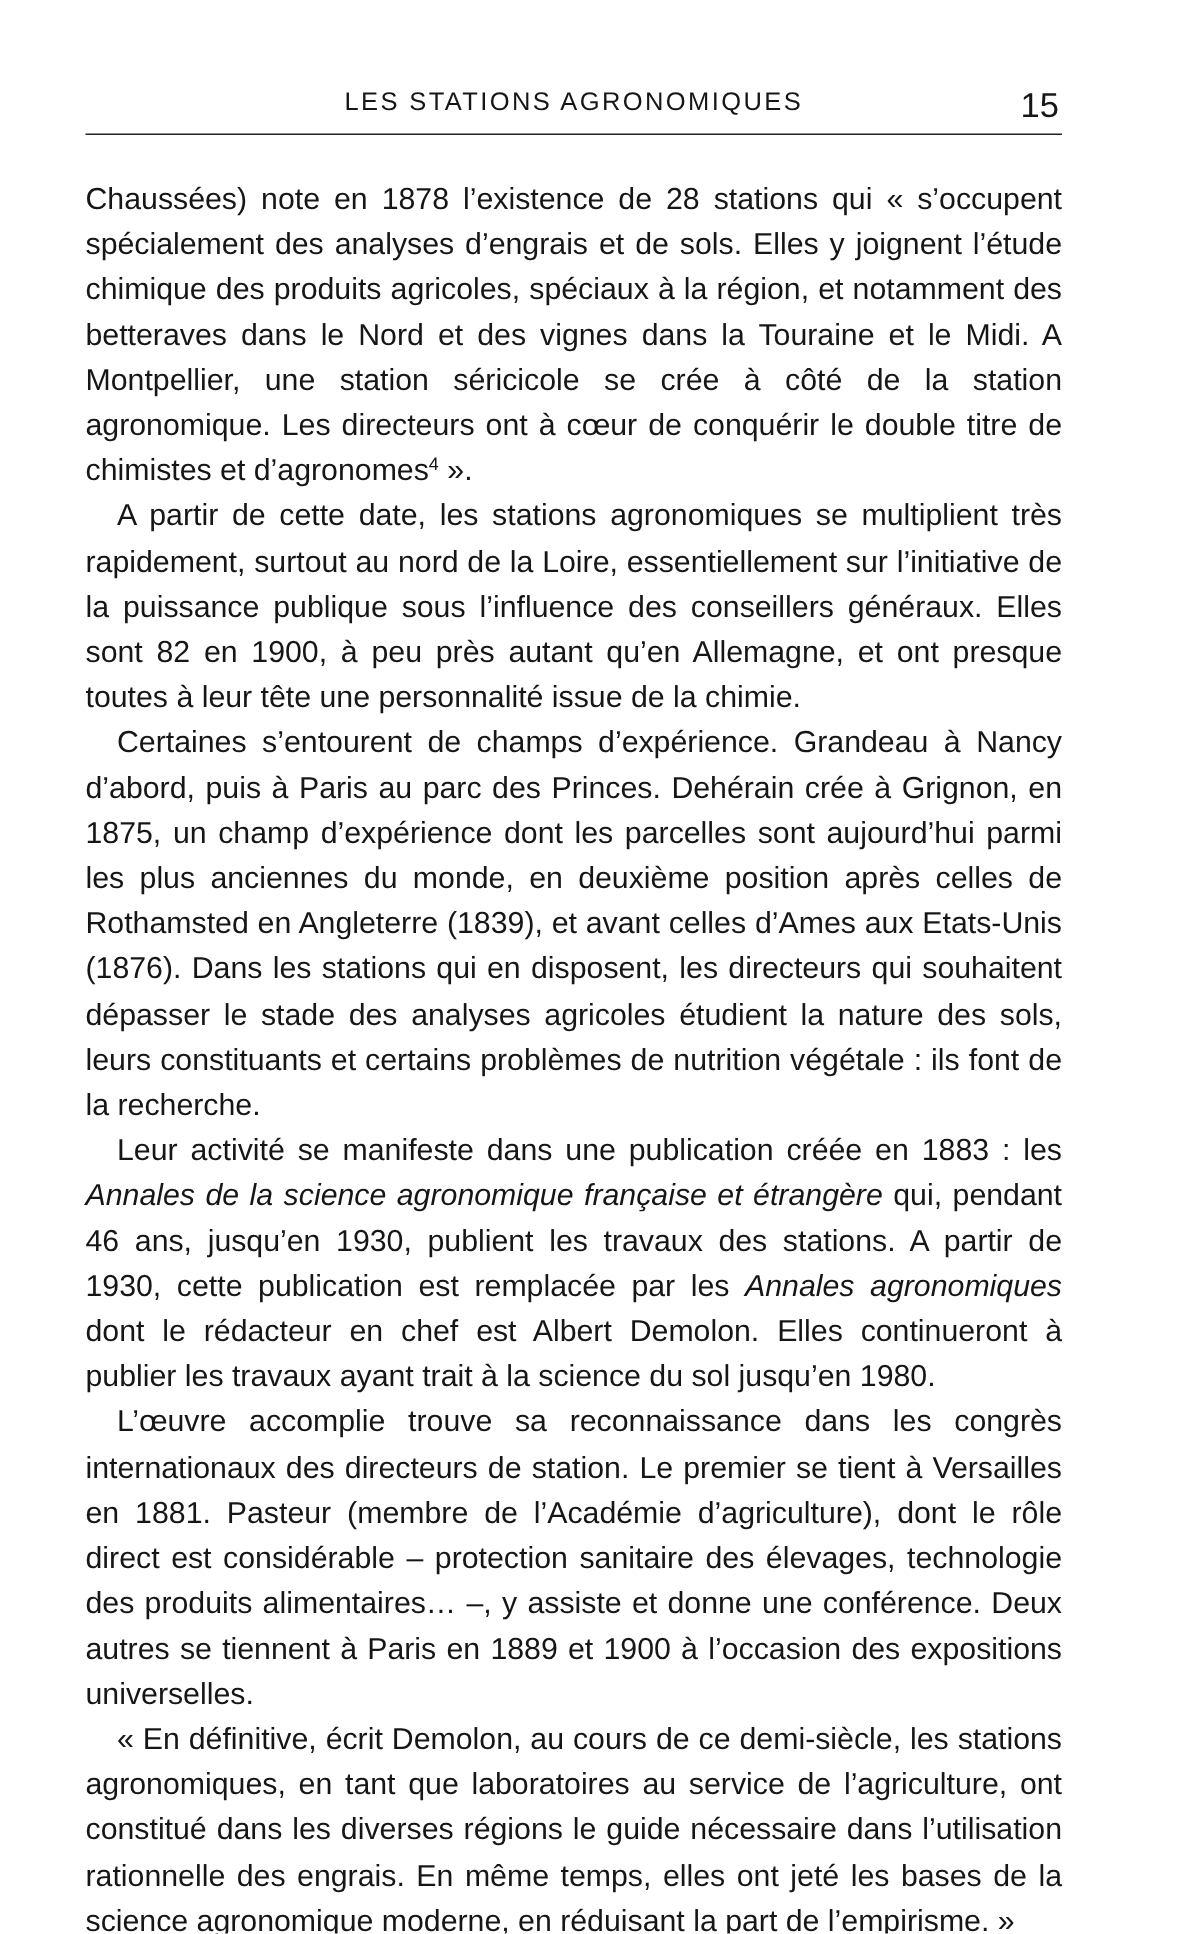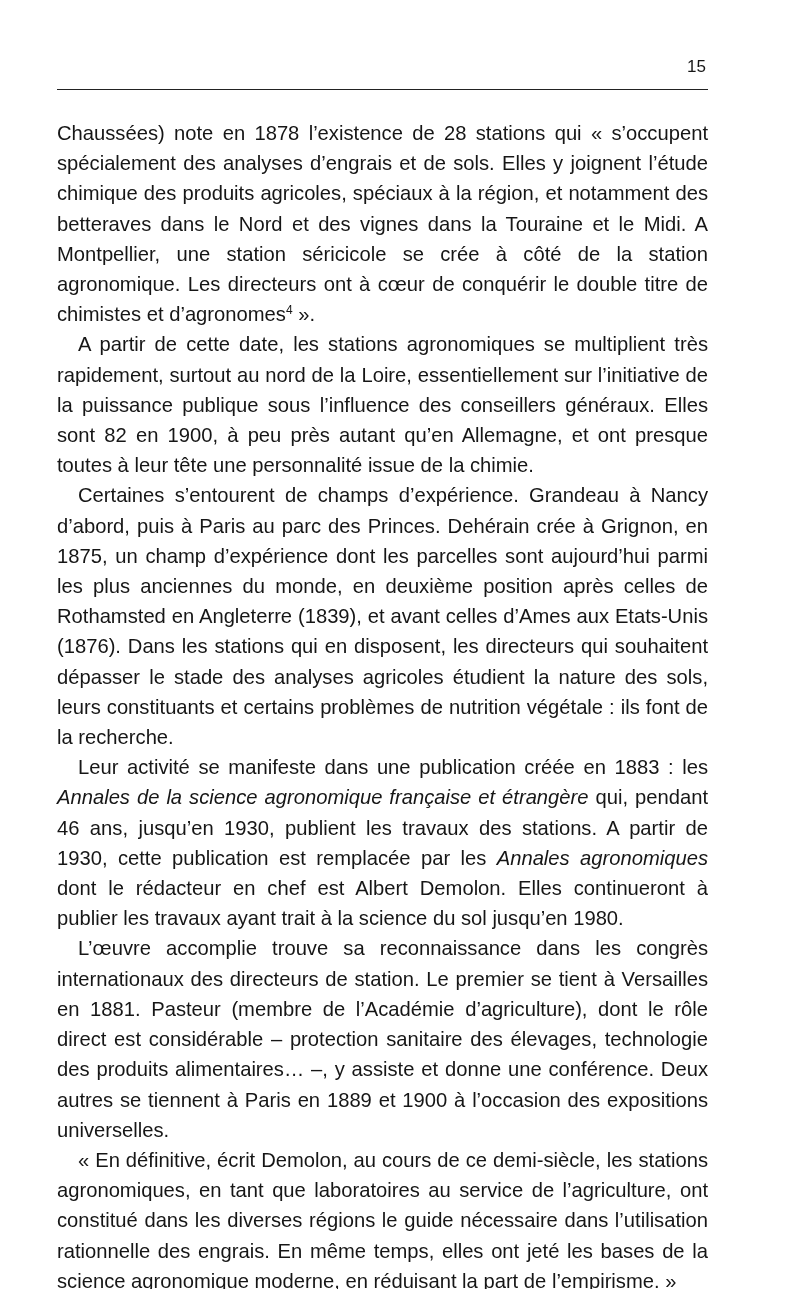--- a/index.html
+++ b/index.html
@@ -36,21 +36,21 @@
       top: 3px;
       text-align: center;
       font-size: 17px;
       letter-spacing: 1.6px;
       font-weight: normal;
     }
     .folio {
       position: absolute;
       right: 2px;
       top: 2px;
-      font-size: 17px;
+      font-size: 23px;
     }
     .body-text {
       position: absolute;
       top: 118px;
       left: 0;
       width: 651px;
       font-size: 20.2px;
       line-height: 30.2px;
       text-align: justify;
       hyphens: manual;
@@ -68,20 +68,21 @@
       font-size: 12px;
       vertical-align: 7px;
       line-height: 0;
     }
   </style>
 </head>
 <body>
 
 <div class="page">
   <div class="running-head">
+    <div class="running-title">LES STATIONS AGRONOMIQUES</div>
     <div class="folio">15</div>
   </div>
 
   <div class="body-text">
     <p><span>Chaussées) note en 1878 l’existence de 28 stations qui « s’occupent spécialement des analyses d’engrais et de sols. Elles y joignent l’étude chimique des produits agricoles, spéciaux à la région, et notamment des betteraves dans le Nord et des vignes dans la Touraine et le Midi. A Montpellier, une station séricicole se crée à côté de la station agronomique. Les directeurs ont à cœur de conquérir le double titre de chimistes et d’agronomes</span><sup>4</sup><span> ».</span></p>
     <p class="indent"><span>A partir de cette date, les stations agronomiques se multiplient très rapidement, surtout au nord de la Loire, essentiellement sur l’initiative de la puissance publique sous l’influence des conseillers généraux. Elles sont 82 en 1900, à peu près autant qu’en Allemagne, et ont presque toutes à leur tête une personnalité issue de la chimie.</span></p>
     <p class="indent"><span>Certaines s’entourent de champs d’expérience. Grandeau à Nancy d’abord, puis à Paris au parc des Princes. Dehérain crée à Grignon, en 1875, un champ d’expérience dont les parcelles sont aujourd’hui parmi les plus anciennes du monde, en deuxième position après celles de Rothamsted en Angleterre (1839), et avant celles d’Ames aux Etats-Unis (1876). Dans les stations qui en disposent, les directeurs qui souhaitent dépasser le stade des analyses agricoles étudient la nature des sols, leurs constituants et certains problèmes de nutrition végétale : ils font de la recherche.</span></p>
     <p class="indent"><span>Leur activité se manifeste dans une publication créée en 1883 : les </span><em>Annales de la science agronomique française et étrangère</em><span> qui, pendant 46 ans, jusqu’en 1930, publient les travaux des stations. A partir de 1930, cette publication est remplacée par les </span><em>Annales agronomiques</em><span> dont le rédacteur en chef est Albert Demolon. Elles continueront à publier les travaux ayant trait à la science du sol jusqu’en 1980.</span></p>
     <p class="indent"><span>L’œuvre accomplie trouve sa reconnaissance dans les congrès internationaux des directeurs de station. Le premier se tient à Versailles en 1881. Pasteur (membre de l’Académie d’agriculture), dont le rôle direct est considérable – protection sanitaire des élevages, technologie des produits alimentaires… –, y assiste et donne une conférence. Deux autres se tiennent à Paris en 1889 et 1900 à l’occasion des expositions universelles.</span></p>
     <p class="indent"><span>« En définitive, écrit Demolon, au cours de ce demi-siècle, les stations agronomiques, en tant que laboratoires au service de l’agriculture, ont constitué dans les diverses régions le guide nécessaire dans l’utilisation rationnelle des engrais. En même temps, elles ont jeté les bases de la science agronomique moderne, en réduisant la part de l’empirisme. »</span></p>

